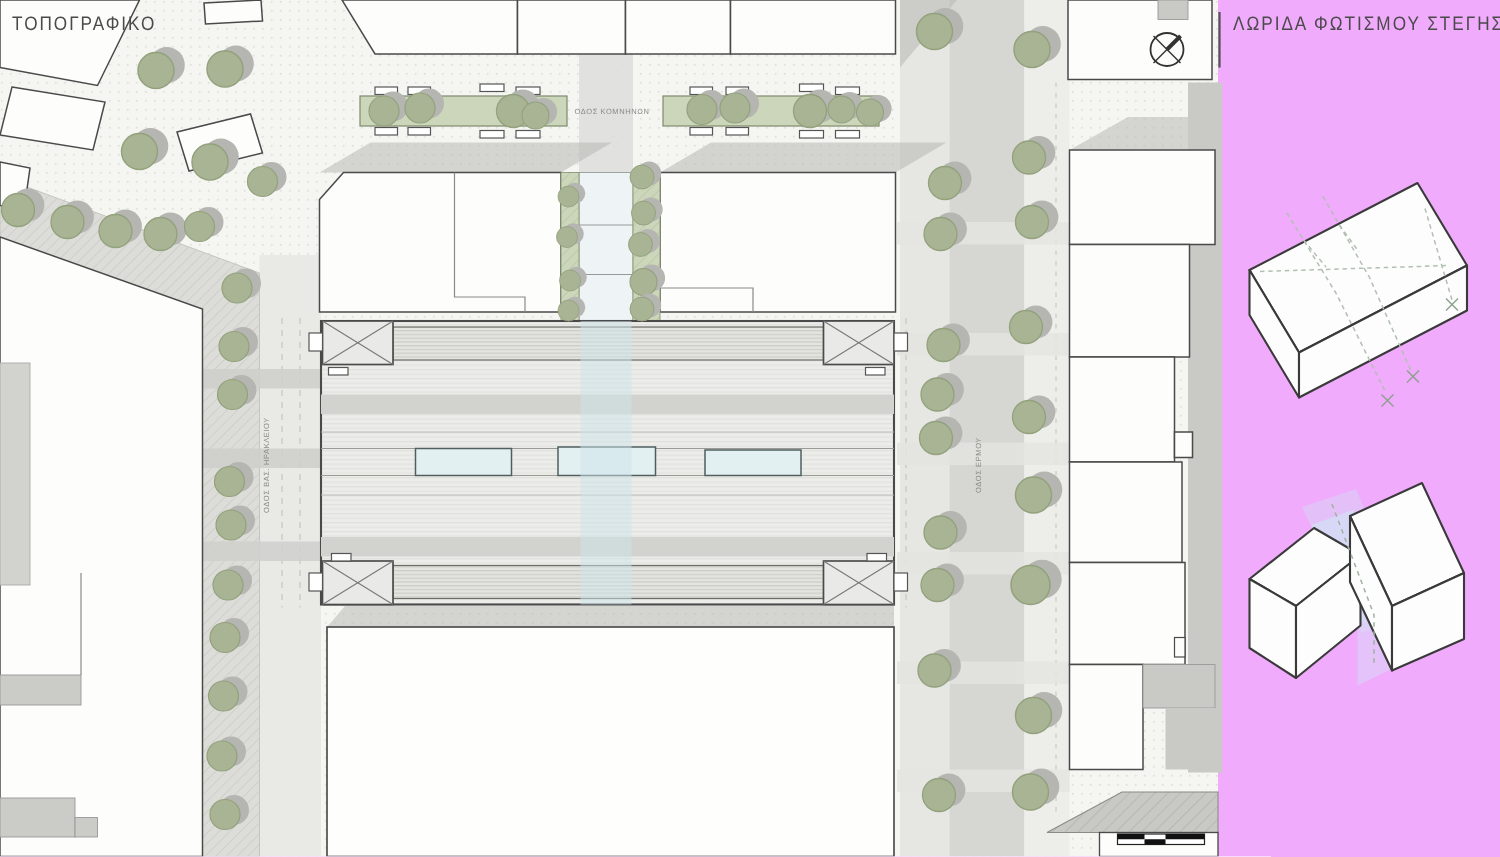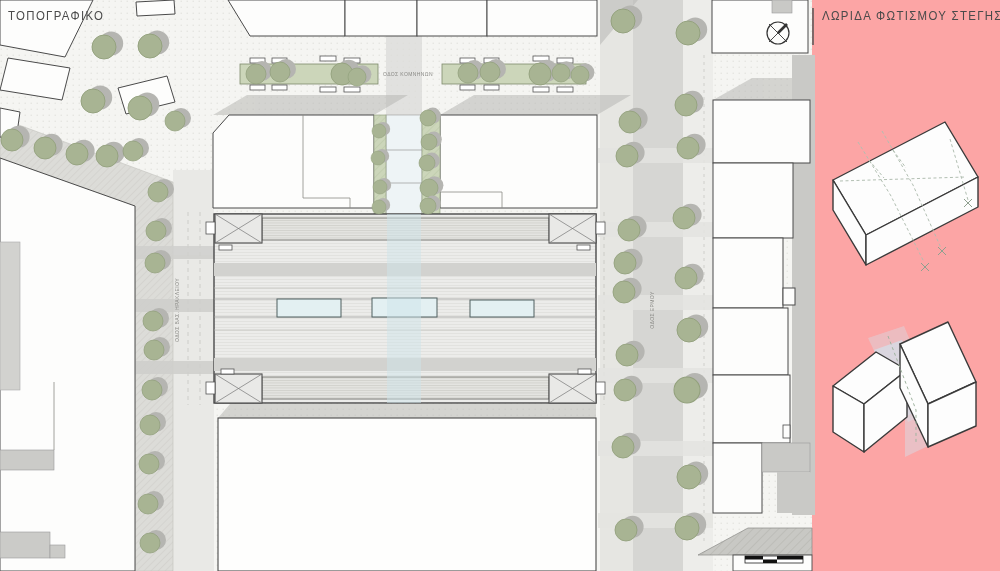--- a/index.html
+++ b/index.html
@@ -1,16 +1,16 @@
 <!DOCTYPE html>
 <html><head>
 <meta charset="utf-8">
 <style>
   html,body{margin:0;padding:0;background:#fff;}
-  #stage{position:relative;width:1000px;height:571px;background:#fca5a5;overflow:hidden;
+  #stage{position:relative;width:1000px;height:571px;background:#f0abfc;overflow:hidden;
          font-family:"Liberation Sans", sans-serif;}
   #plan-svg{position:absolute;left:0;top:0;}
   .title{position:absolute;color:#4a4a4a;font-size:13px;letter-spacing:1.5px;
          transform:scaleX(.88);transform-origin:left top;white-space:nowrap;font-weight:400;}
   #plan-title{left:8px;top:8px;}
   #panel-title{left:822px;top:8px;}
   .axon{position:absolute;left:815px;}
   svg text{font-family:"Liberation Sans", sans-serif;}
 </style>
 </head>

